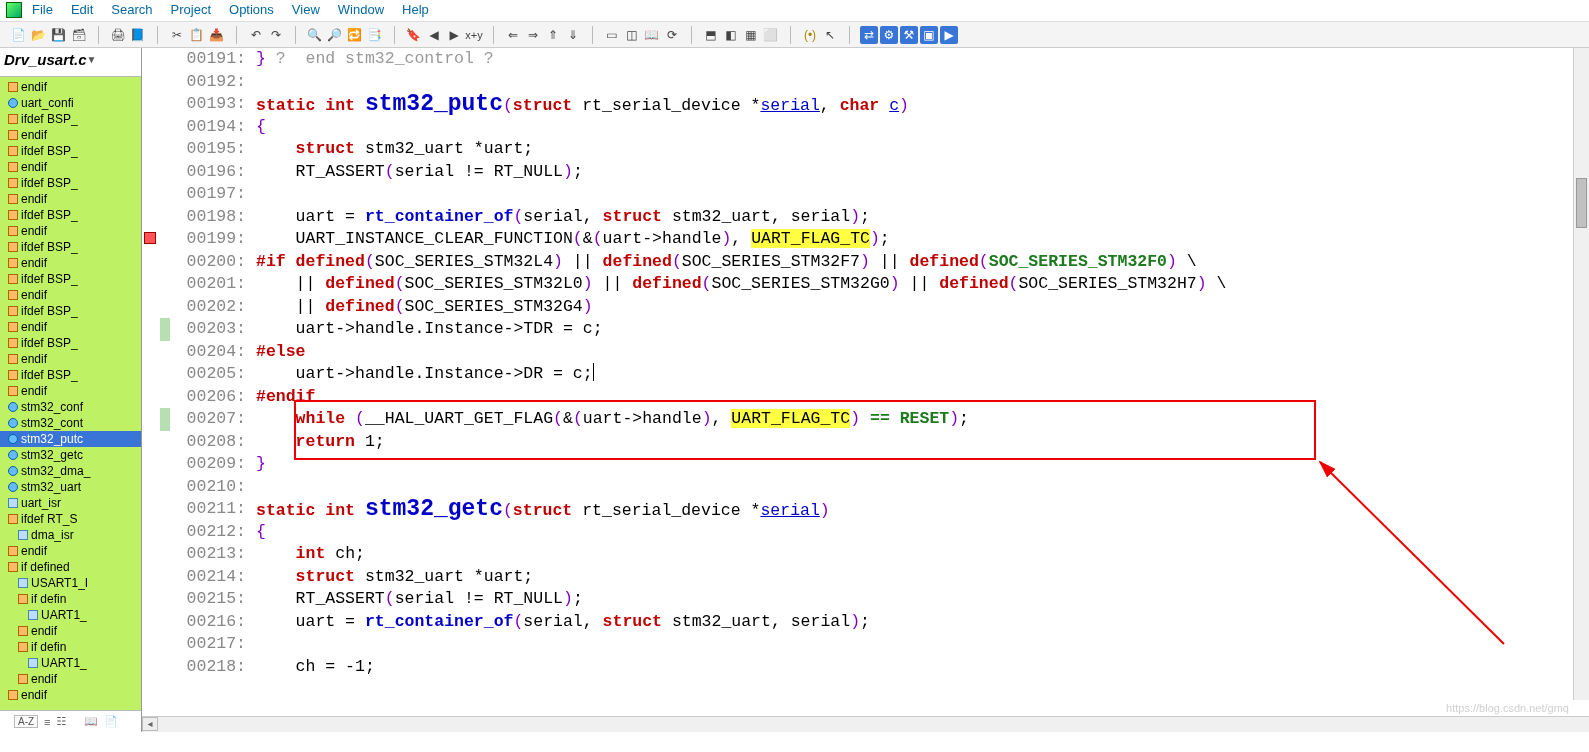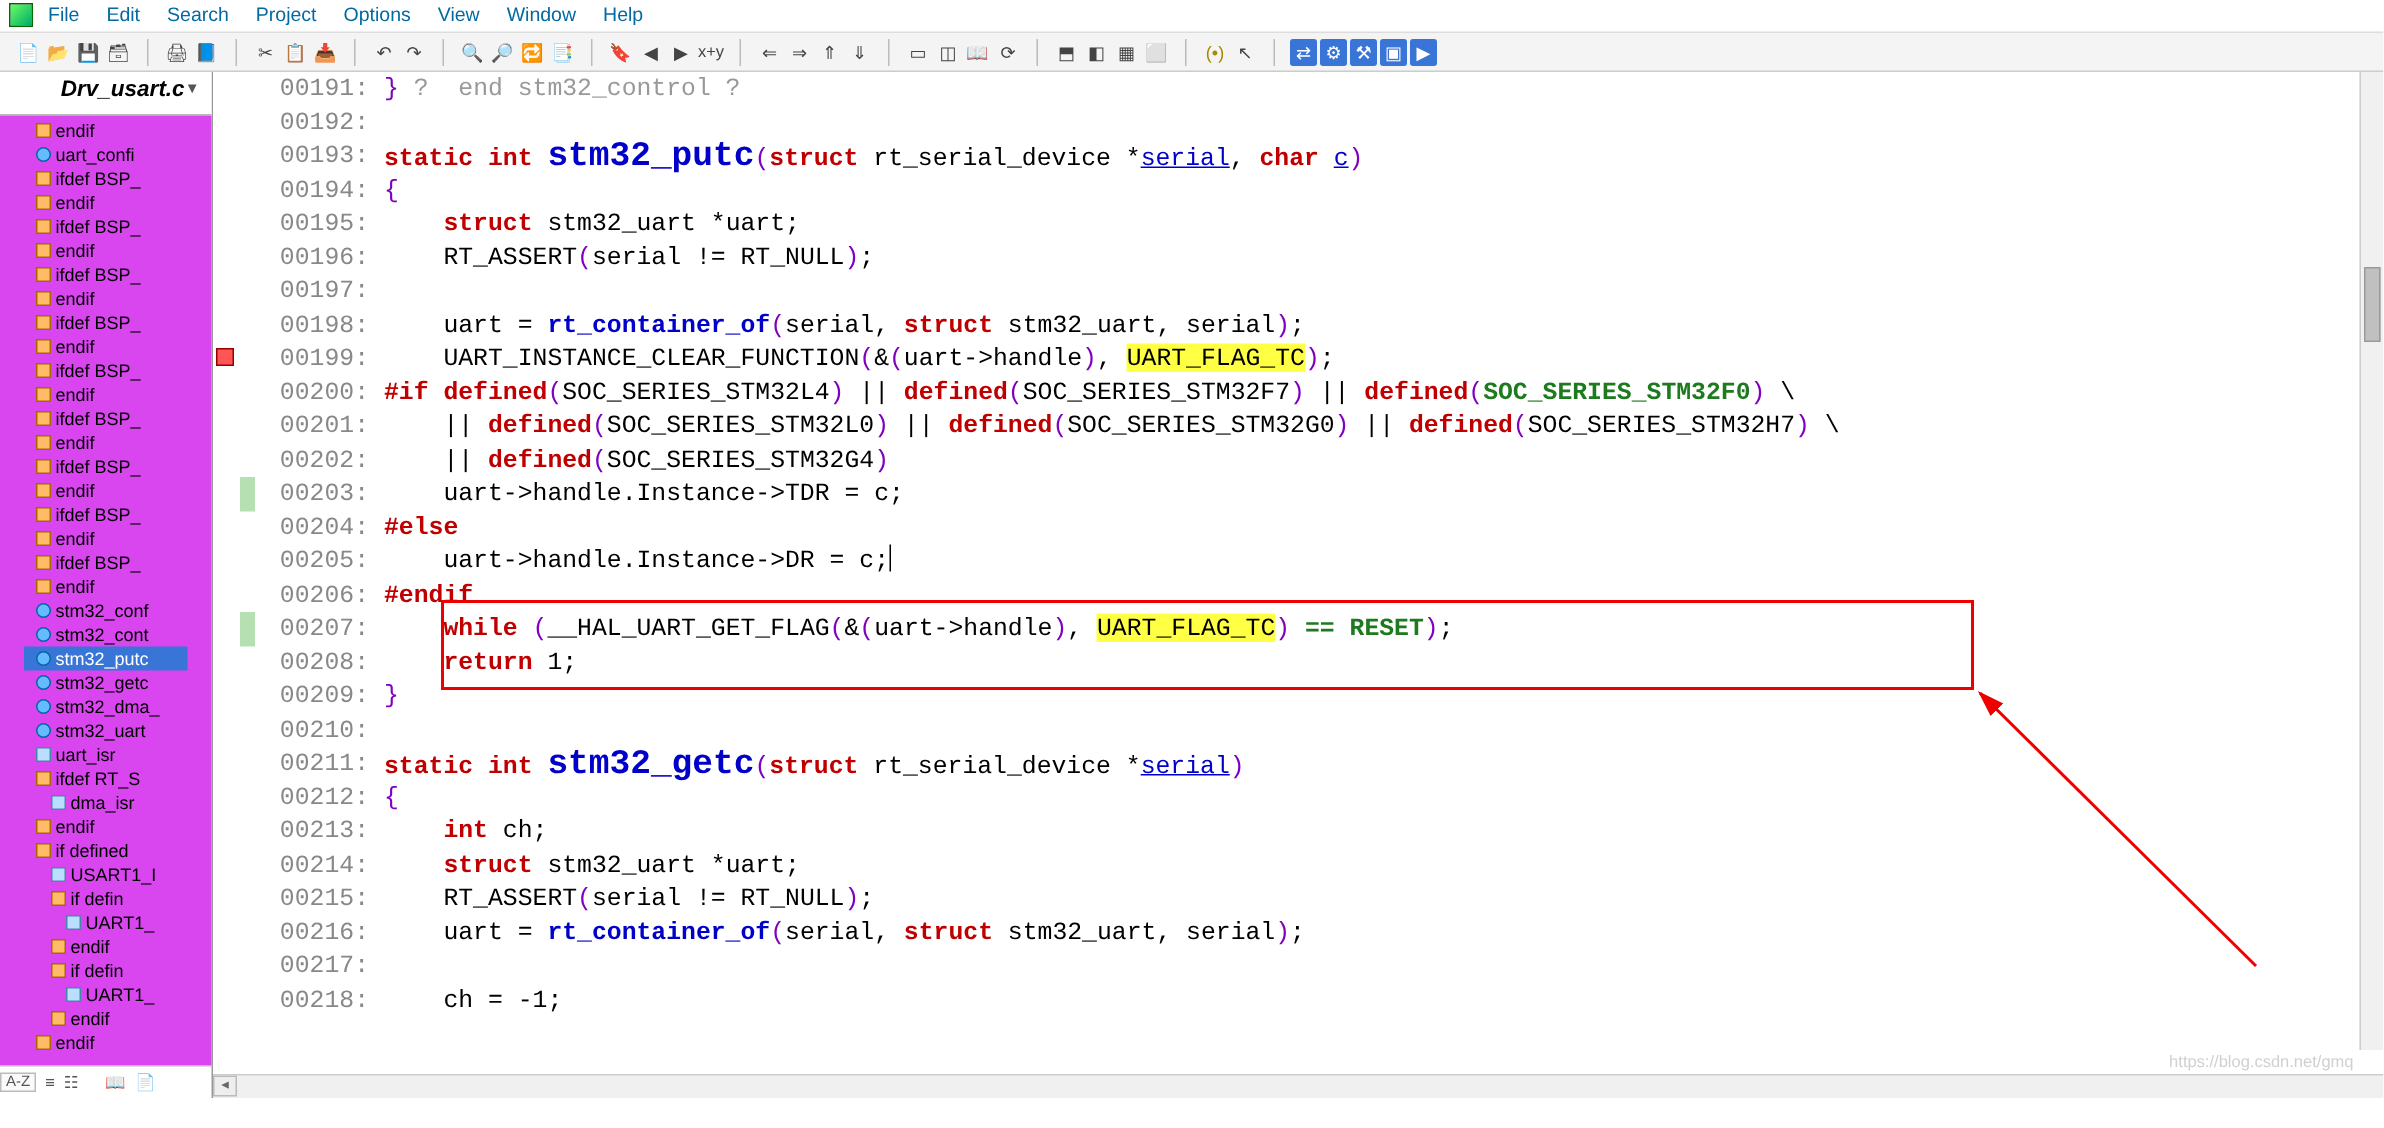--- a/index.html
+++ b/index.html
@@ -42,47 +42,47 @@
   .sidebar{
     width:142px;
     border-right:1px solid #999;
     display:flex;flex-direction:column;
   }
   .sb-title{
     font-style: italic; font-weight: bold; font-size:15px;
     padding: 3px 8px 8px 4px;
     border-bottom:1px solid #bbb;
     background:#fff;
-    display:flex;justify-content:flex-end;align-items:center;
+    display:flex;justify-content:flex-start;align-items:center;
   }
   .sb-title .dd{font-style:normal;font-weight:normal;color:#555;font-size:10px;}
   .sb-tree{
     flex:1; overflow:auto;
     font-size:12px;
-    background:#d946ef;
-    padding:2px 16px;
+    background:#bef264;
+    padding:2px 0;
     scrollbar-width: thin;
   }
   .sb-item{
     display:flex;align-items:center;gap:3px;
     padding:0 4px 0 8px;height:16px;
     white-space:nowrap;overflow:hidden;
     color:#000;
   }
   .sb-item.indent1{padding-left:18px;}
   .sb-item.indent2{padding-left:28px;}
   .sb-item.selected{background:#3875d7;color:#fff;}
   .sb-ico{width:10px;height:10px;display:inline-flex;align-items:center;justify-content:center;font-size:9px;}
   .sb-ico.block{background:#fb6;border:1px solid #a60;}
   .sb-ico.func{background:#6bf;border:1px solid #06a;border-radius:50%;}
   .sb-ico.type{background:#bdf;border:1px solid #48a;}
   .sidebar-bottom{
     height:22px;border-top:1px solid #bbb;
     display:flex;align-items:center;gap:6px;
-    padding:0 0;font-size:11px;color:#555;
+    padding:0 14px;font-size:11px;color:#555;
   }
   .sidebar-bottom .btn{border:1px solid #bbb;padding:0 3px;font-size:10px;background:#fafafa;}
   .editor-wrap{flex:1;position:relative;display:flex;flex-direction:column;}
   .editor{
     flex:1;overflow:hidden;
     font-family: Consolas, "Courier New", monospace;
     font-size:16.5px;
     line-height:22.5px;
     position:relative;
     background:#fff;

